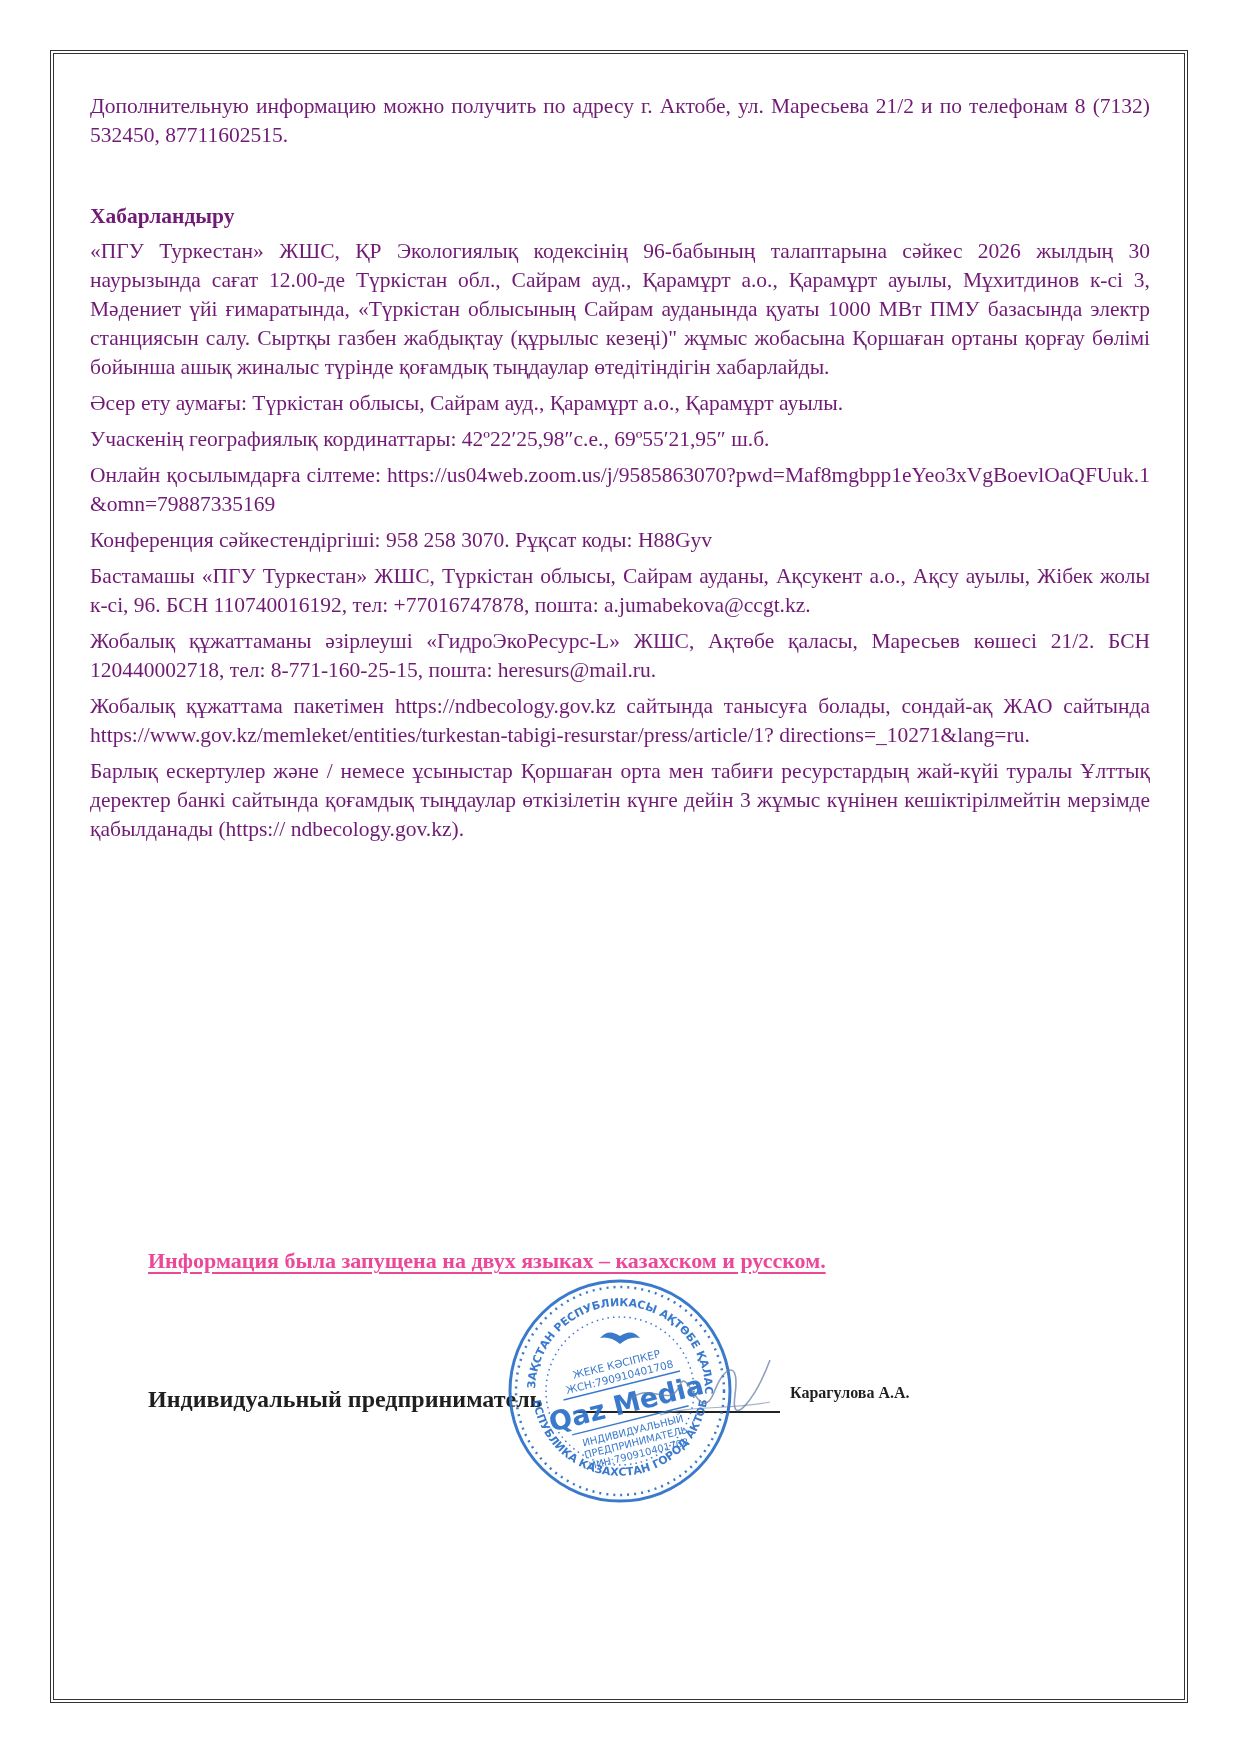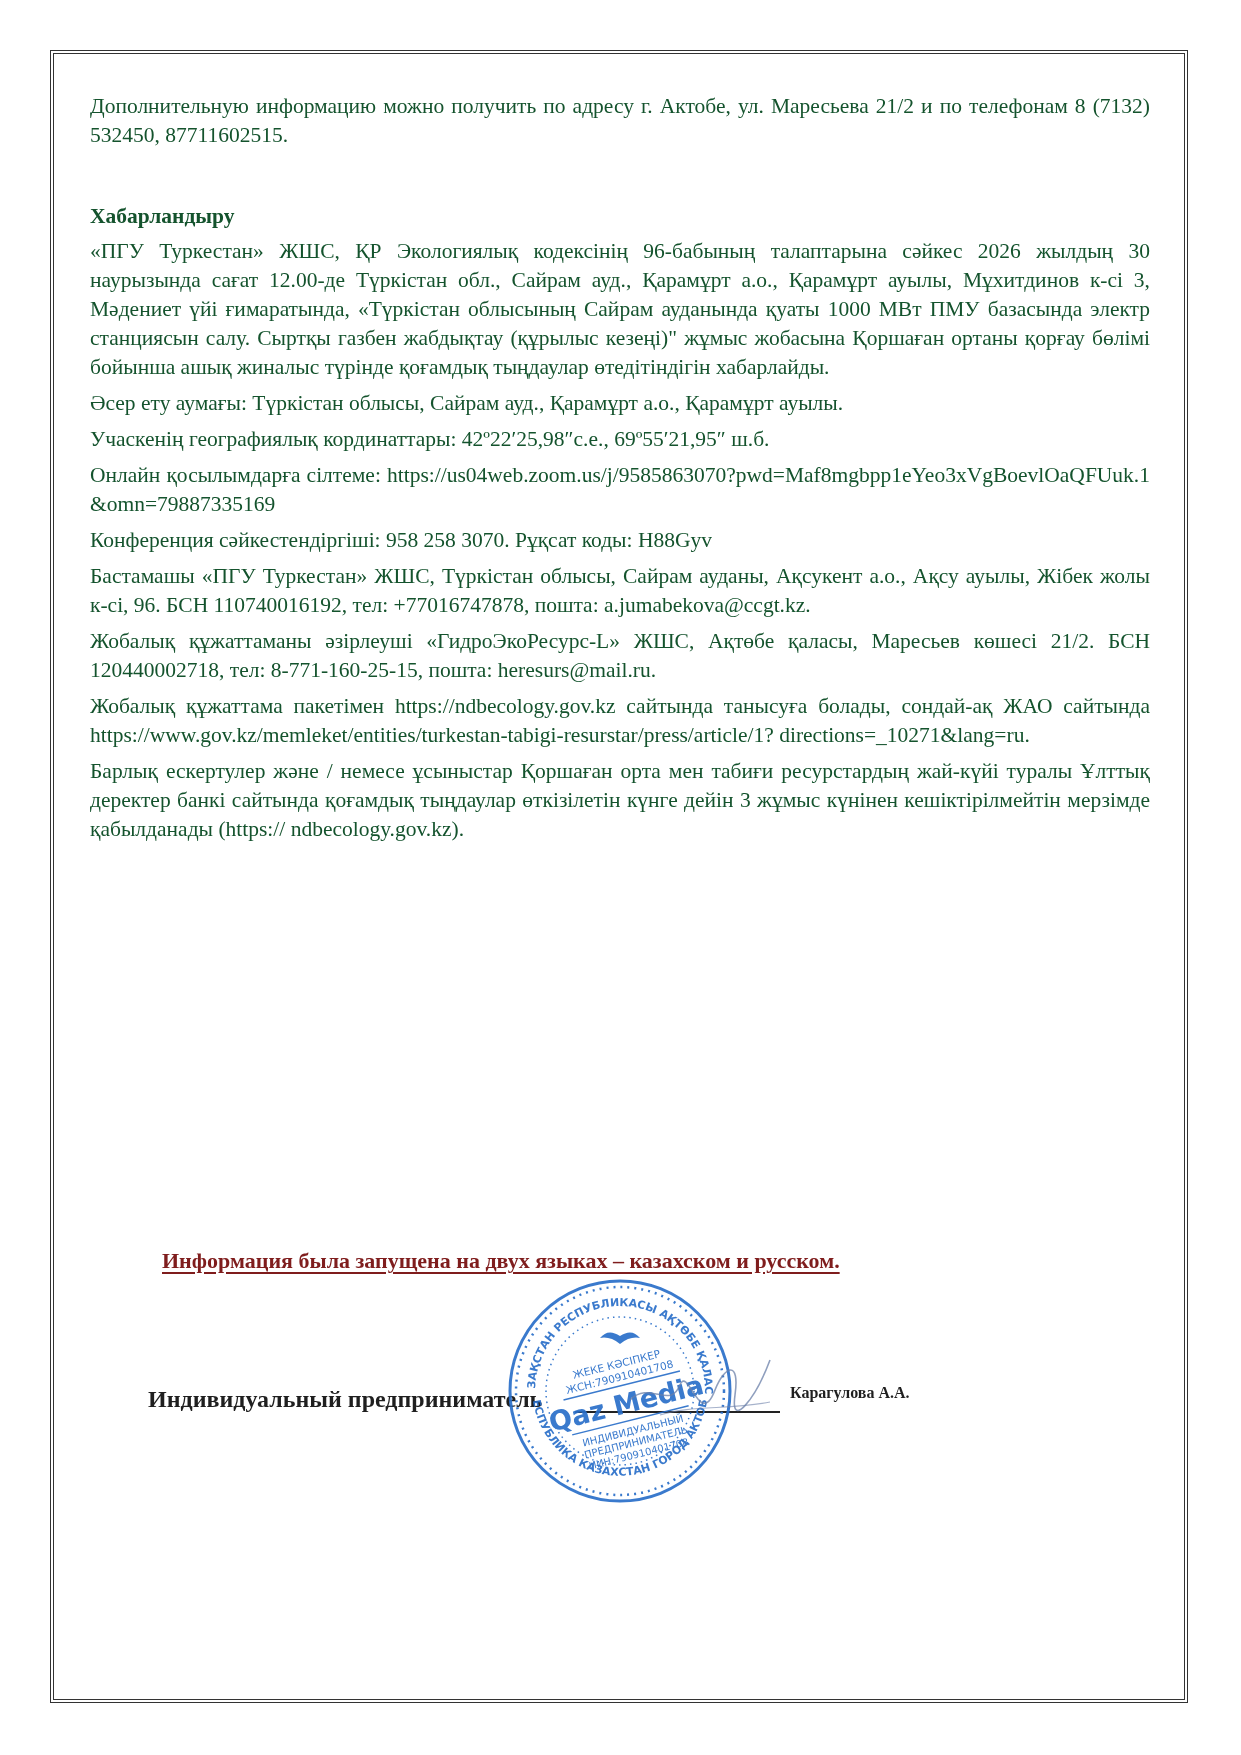--- a/index.html
+++ b/index.html
@@ -4,29 +4,29 @@
 <style>
   html, body { margin: 0; padding: 0; background: #ffffff; }
   body { width: 1241px; height: 1755px; position: relative; overflow: hidden; }
   .page-border {
     position: absolute; left: 50px; top: 50px; width: 1138px; height: 1653px;
     border: 4px double #333333; box-sizing: border-box;
   }
   .content {
     position: absolute; left: 90px; top: 92px; width: 1060px;
     font-family: "Liberation Serif", "DejaVu Serif", serif;
-    font-size: 21.5px; line-height: 29px; color: #14532d;
+    font-size: 21.5px; line-height: 29px; color: #701a75;
   }
   .content p { margin: 0 0 7px 0; text-align: justify; }
   .content .intro { margin-bottom: 52px; }
   .title { text-align: right; font-weight: bold; margin-bottom: 6px !important; }
   .footer-note {
-    position: absolute; left: 162px; top: 1248px;
+    position: absolute; left: 148px; top: 1248px;
     font-family: "Liberation Serif", serif; font-weight: bold; font-size: 22px;
-    color: #7f1d1d; text-decoration: underline; text-underline-offset: 4px;
+    color: #ec4899; text-decoration: underline; text-underline-offset: 4px;
   }
   .sig-block {
     position: absolute; left: 148px; top: 1384px;
     font-family: "Liberation Serif", serif; font-weight: bold; font-size: 24px;
     line-height: 31px; color: #1f1f1f;
   }
   .sig-line {
     position: absolute; left: 575px; top: 1411px; width: 205px; height: 0;
     border-top: 2px solid #222;
   }

